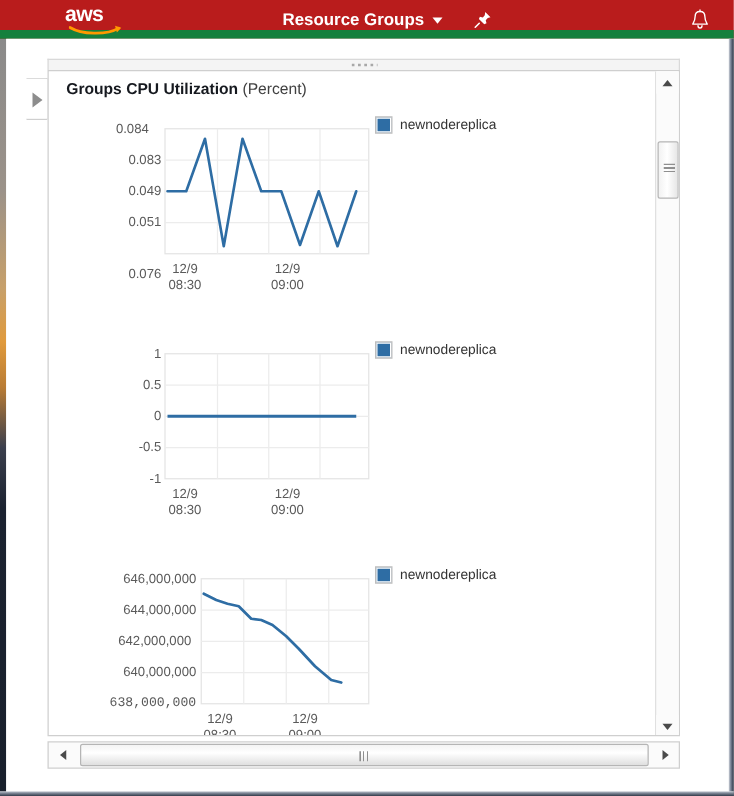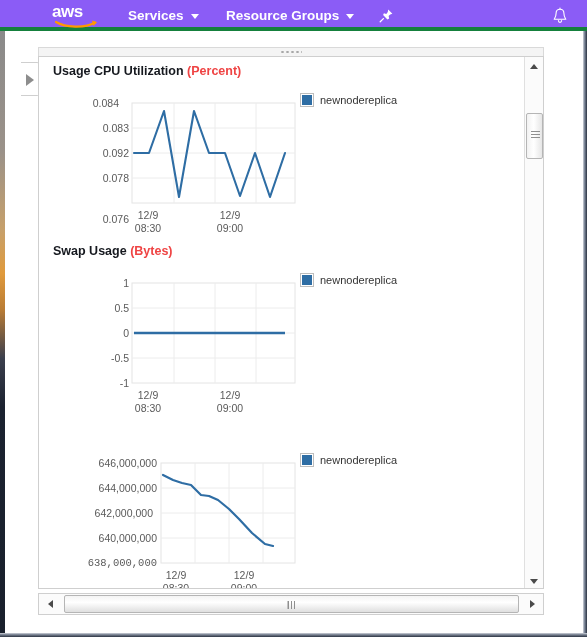--- a/index.html
+++ b/index.html
@@ -18,22 +18,22 @@
     background: linear-gradient(to bottom,
        #8a8a8a 0%, #9b9289 20%, #c7a06a 33%,
        #e09a3c 40%, #b97c35 46%, #3b3f4d 54%,
        #1b2230 62%, #19202c 100%);
   }
 
   
   #navbar {
     position: absolute; left: 0; top: 0;
     width: 587px; height: 31px;
-    background: #8b5cf6;
-    border-bottom: 4px solid #15803d;
+    background: #b91c1c;
+    border-bottom: 7px solid #15803d;
   }
   .aws-logo {
     position: absolute; left: 52px; top: 3px;
     width: 54px; height: 26px;
     color: #ffffff;
     font-size: 17px; font-weight: bold;
     letter-spacing: -0.5px;
     line-height: 17px;
   }
   .aws-logo .smile {
@@ -125,21 +125,21 @@
   #widget-cpu    { top: 2px;   height: 175px; }
   #widget-swap   { top: 182px; height: 175px; }
   #widget-memory { top: 362px; height: 175px; }
 
   .widget-title {
     position: absolute; left: 14px; top: 5px;
     font-size: 12.5px; color: #16191f;
     white-space: nowrap;
   }
   .widget-title b { font-weight: bold; }
-  .widget-title .unit { color: #ef4444; font-weight: bold; }
+  .widget-title .unit { color: #404040; font-weight: normal; }
 
   .plot-wrap { position: absolute; left: 0; top: 24px; width: 487px; height: 148px; }
 
   .axis-label {
     position: absolute;
     font-size: 10.5px; color: #5a5a5a;
     text-align: right;
     white-space: nowrap;
     line-height: 11px;
   }
@@ -274,24 +274,20 @@
 
 <div id="navbar">
   <div class="aws-logo">
     <span>aws</span>
     <svg class="smile" viewBox="0 0 44 9">
       <path d="M1 3 C10 8.5 30 9.5 40 3.5" stroke="#ff9900" stroke-width="2.2" fill="none" stroke-linecap="round"></path>
       <path d="M37 1.5 L42 3.2 L38.5 7 Z" fill="#ff9900"></path>
     </svg>
   </div>
 
-  <div class="nav-item" id="nav-services">
-    <span>Services</span>
-    <span class="caret"></span>
-  </div>
 
   <div class="nav-item" id="nav-resource-groups">
     <span>Resource Groups</span>
     <span class="caret"></span>
   </div>
 
   <div id="nav-pin">
     <svg viewBox="0 0 16 16" width="16" height="16">
       <path d="M10.2 1.6 L14.4 5.8 L12.2 6.4 L10.6 8.1 L11.2 10.6 L9.4 11.4 L5.1 7.1 L5.9 5.3 L8.3 5.9 L9.8 4.1 Z" fill="#ffffff"></path>
       <path d="M5.4 10.6 L2.2 13.8" stroke="#ffffff" stroke-width="1.3" stroke-linecap="round"></path>
@@ -315,60 +311,56 @@
 
 <div id="expand-tab">
   <div class="tri"></div>
 </div>
 
 <div id="metrics-panel">
   <div id="metrics-scroll-area">
 
     <div class="metric-widget" id="widget-cpu">
       <div class="widget-title">
-        <b>Usage CPU Utilization</b>
+        <b>Groups CPU Utilization</b>
         <span class="unit">(Percent)</span>
       </div>
       <div class="plot-wrap">
         <svg class="plot" width="487" height="148">
           <g>
             <rect x="93" y="20" width="163" height="100" fill="#ffffff" stroke="#e4e4e4" stroke-width="1"></rect>
             <line x1="93" y1="45" x2="256" y2="45" stroke="#ececec" stroke-width="1"></line>
             <line x1="93" y1="70" x2="256" y2="70" stroke="#ececec" stroke-width="1"></line>
             <line x1="93" y1="95" x2="256" y2="95" stroke="#ececec" stroke-width="1"></line>
             <line x1="135" y1="20" x2="135" y2="120" stroke="#ececec" stroke-width="1"></line>
             <line x1="176" y1="20" x2="176" y2="120" stroke="#ececec" stroke-width="1"></line>
             <line x1="217" y1="20" x2="217" y2="120" stroke="#ececec" stroke-width="1"></line>
           </g>
           <polyline points="95,70 110,70 125,28 140,114 155,28 170,70 186,70 201,113 216,70 231,114 246,70" fill="none" stroke="#2e6da4" stroke-width="2.1" stroke-linejoin="round" stroke-linecap="round"></polyline>
         </svg>
 
         <div class="axis-label" style="left:36px; top:15px; width:44px;">0.084</div>
         <div class="axis-label" style="left:46px; top:40px; width:44px;text-align:right;">0.083</div>
-        <div class="axis-label" style="left:46px; top:65px; width:44px;">0.092</div>
-        <div class="axis-label" style="left:46px; top:90px; width:44px;">0.078</div>
+        <div class="axis-label" style="left:46px; top:65px; width:44px;">0.049</div>
+        <div class="axis-label" style="left:46px; top:90px; width:44px;">0.051</div>
         <div class="axis-label" style="left:46px; top:115px; width:44px;margin-top:16px;">0.076</div>
 
         <div class="xtick" style="left:81px; top:126px; width:56px;">12/9</div>
         <div class="xtick" style="left:81px; top:139px; width:56px;">08:30</div>
         <div class="xtick" style="left:163px; top:126px; width:56px;">12/9</div>
         <div class="xtick" style="left:163px; top:139px; width:56px;">09:00</div>
 
         <div class="legend" id="legend-cpu">
           <span class="swatch"></span>
           <span>newnodereplica</span>
         </div>
       </div>
     </div>
 
     <div class="metric-widget" id="widget-swap">
-      <div class="widget-title">
-        <b>Swap Usage</b>
-        <span class="unit">(Bytes)</span>
-      </div>
       <div class="plot-wrap">
         <svg class="plot" width="487" height="148">
           <g>
             <rect x="93" y="20" width="163" height="100" fill="#ffffff" stroke="#e4e4e4" stroke-width="1"></rect>
             <line x1="93" y1="45" x2="256" y2="45" stroke="#ececec" stroke-width="1"></line>
             <line x1="93" y1="70" x2="256" y2="70" stroke="#ececec" stroke-width="1"></line>
             <line x1="93" y1="95" x2="256" y2="95" stroke="#ececec" stroke-width="1"></line>
             <line x1="135" y1="20" x2="135" y2="120" stroke="#ececec" stroke-width="1"></line>
             <line x1="176" y1="20" x2="176" y2="120" stroke="#ececec" stroke-width="1"></line>
             <line x1="217" y1="20" x2="217" y2="120" stroke="#ececec" stroke-width="1"></line>

